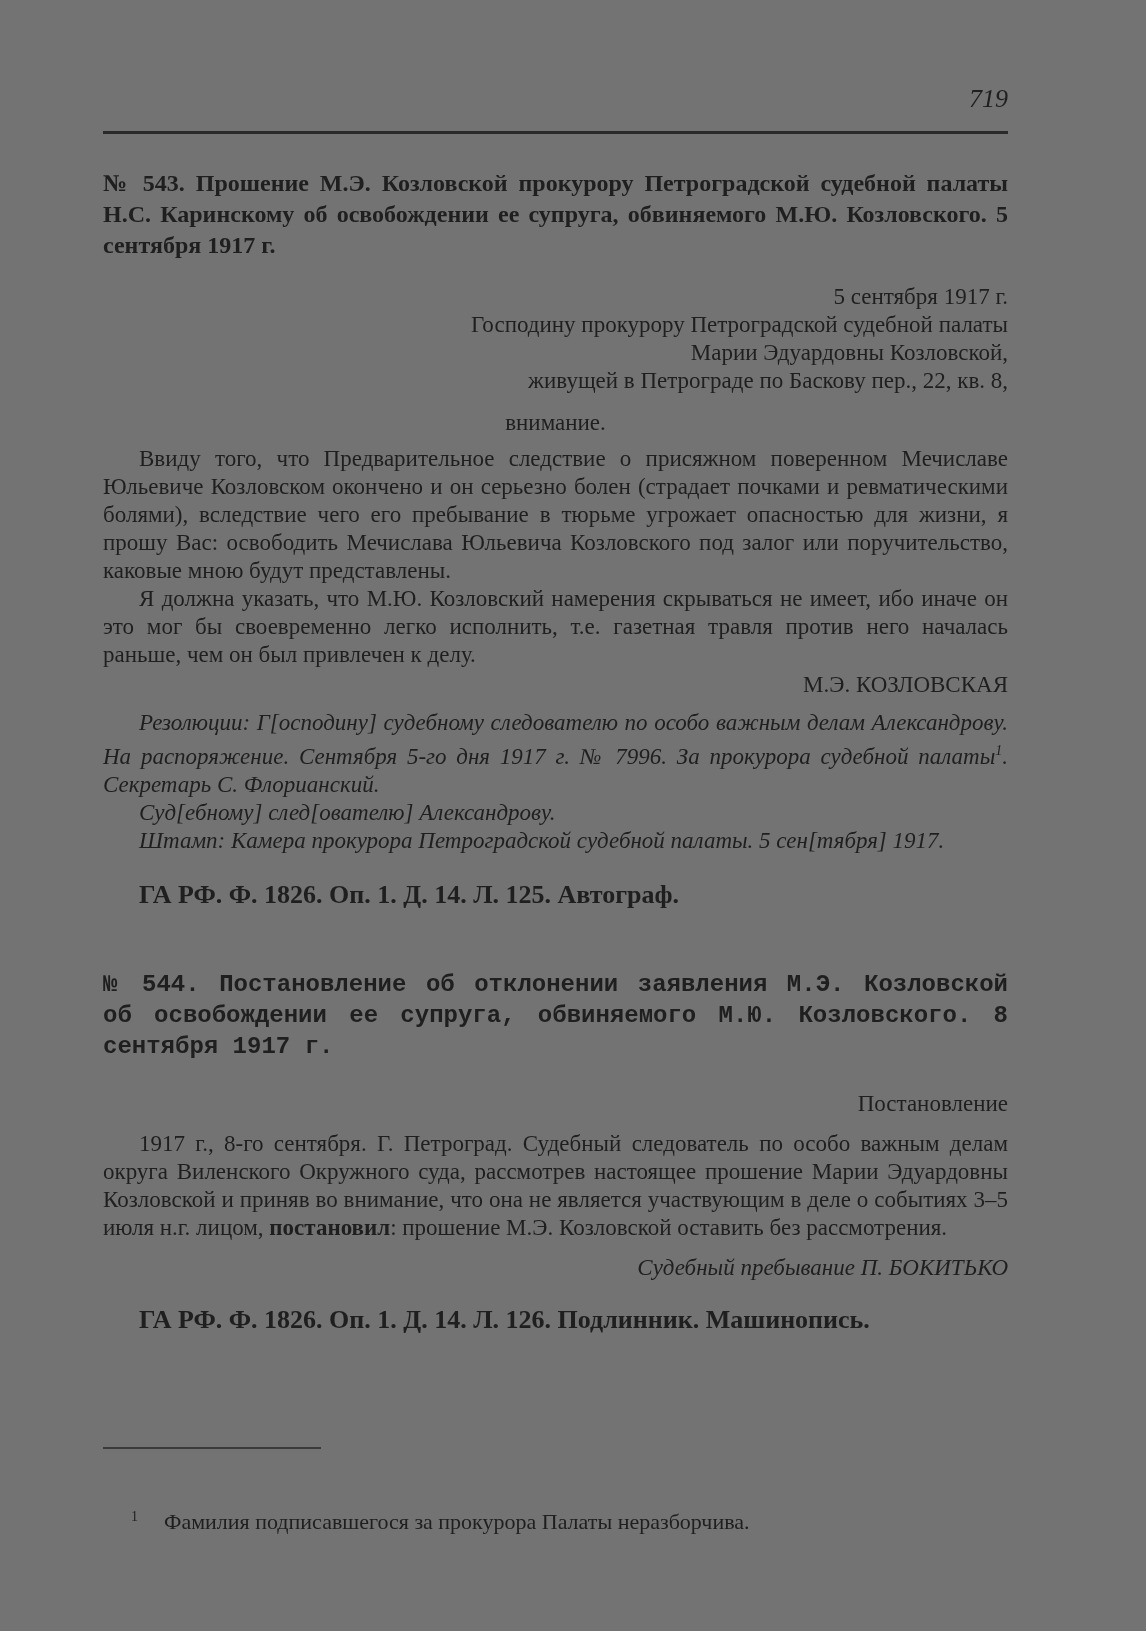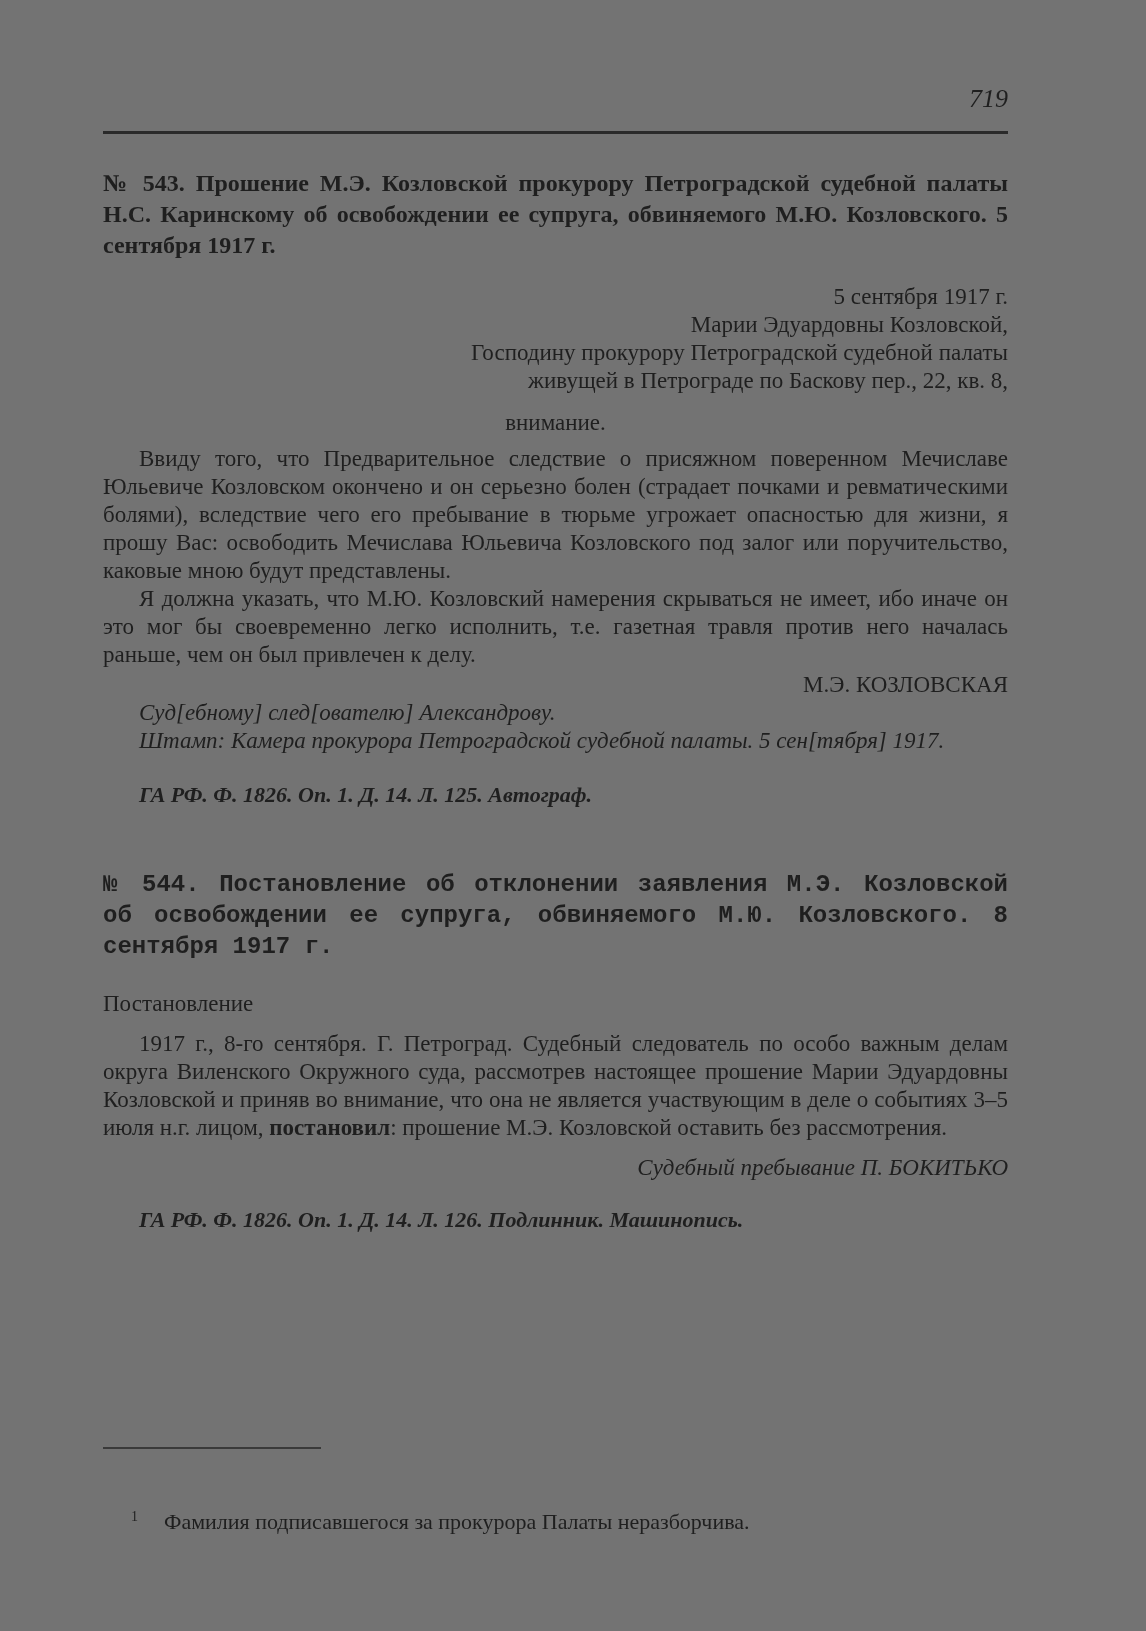--- a/index.html
+++ b/index.html
@@ -79,30 +79,29 @@
     margin: 0;
     font-size: 23px;
     line-height: 28px;
     text-align: justify;
     text-indent: 36px;
     font-style: italic;
   }
   .resolution-first { margin-top: 10px; }
   .archive-ref {
     margin-top: 26px;
-    font-size: 22px;
+    font-size: 26px;
     line-height: 28px;
     font-weight: bold;
-    font-style: italic;
     text-indent: 36px;
   }
   .doc-heading-second { margin-top: 60px; font-family: Liberation Mono, monospace; }
   .doc-subtitle {
     margin-top: 28px;
-    text-align: left;
+    text-align: right;
     font-size: 23px;
     line-height: 28px;
   }
   .para-544 { margin-top: 12px; font-family: Liberation Serif, serif; }
   .signature-italic {
     margin-top: 12px;
     text-align: right;
     font-style: italic;
     font-size: 23px;
     line-height: 28px;
@@ -141,32 +140,33 @@
 
   <div class="page-number">719</div>
   <div class="top-rule"></div>
 
   <div class="content">
 
     <p class="doc-heading">№ 543. Прошение М.Э. Козловской прокурору Петроградской судебной палаты Н.С. Каринскому об освобождении ее супруга, обвиняемого М.Ю. Козловского. 5 сентября 1917 г.</p>
 
     <div class="address-block">
       <div>5 сентября 1917 г.</div>
+      <div>Господину прокурору Петроградской судебной палаты</div>
       <div>Марии Эдуардовны Козловской,</div>
-      <div>Господину прокурору Петроградской судебной палаты</div>
       <div>живущей в Петрограде по Баскову пер., 22, кв. 8,</div>
     </div>
 
     <div class="salutation">внимание.</div>
 
     <p class="para para-first">Ввиду того, что Предварительное следствие о присяжном поверенном Мечиславе Юльевиче Козловском окончено и он серьезно болен (страдает почками и ревматическими болями), вследствие чего его пребывание в тюрьме угрожает опасностью для жизни, я прошу Вас: освободить Мечислава Юльевича Козловского под залог или поручительство, каковые мною будут представлены.</p>
     <p class="para">Я должна указать, что М.Ю. Козловский намерения скрываться не имеет, ибо иначе он это мог бы своевременно легко исполнить, т.е. газетная травля против него началась раньше, чем он был привлечен к делу.</p>
 
     <div class="signature">М.Э. КОЗЛОВСКАЯ</div>
 
+    <p class="resolution resolution-first"><span>Резолюции: Г[осподину] судебному следователю по особо важным делам Александрову. На распоряжение. Сентября 5-го дня 1917 г. № 7996. За прокурора судебной палаты</span><sup class="ref-mark">1</sup><span>. Секретарь С. Флорианский.</span></p>
     <p class="resolution">Суд[ебному] след[ователю] Александрову.</p>
     <p class="resolution">Штамп: Камера прокурора Петроградской судебной палаты. 5 сен[тября] 1917.</p>
 
     <p class="archive-ref">ГА РФ. Ф. 1826. Оп. 1. Д. 14. Л. 125. Автограф.</p>
 
     <p class="doc-heading doc-heading-second">№ 544. Постановление об отклонении заявления М.Э. Козловской об освобождении ее супруга, обвиняемого М.Ю. Козловского. 8 сентября 1917 г.</p>
 
     <div class="doc-subtitle">Постановление</div>
 
     <p class="para para-544"><span>1917 г., 8-го сентября. Г. Петроград. Судебный следователь по особо важным делам округа Виленского Окружного суда, рассмотрев настоящее прошение Марии Эдуардовны Козловской и приняв во внимание, что она не является участвующим в деле о событиях 3–5 июля н.г. лицом, </span><span class="bold-inline">постановил</span><span>: прошение М.Э. Козловской оставить без рассмотрения.</span></p>

